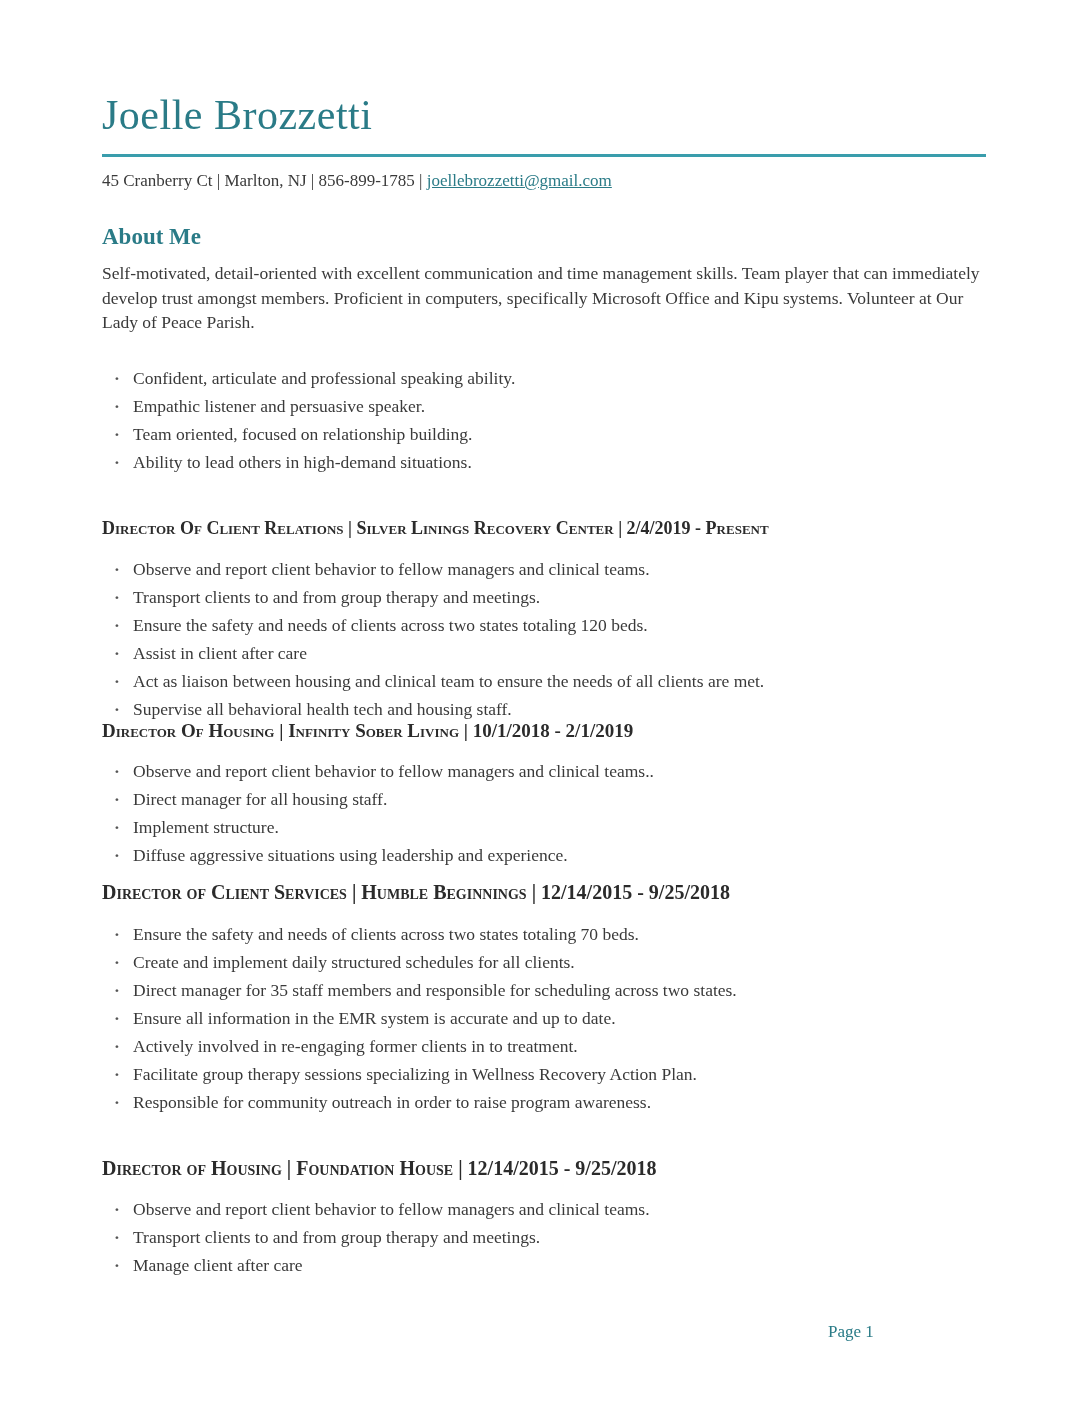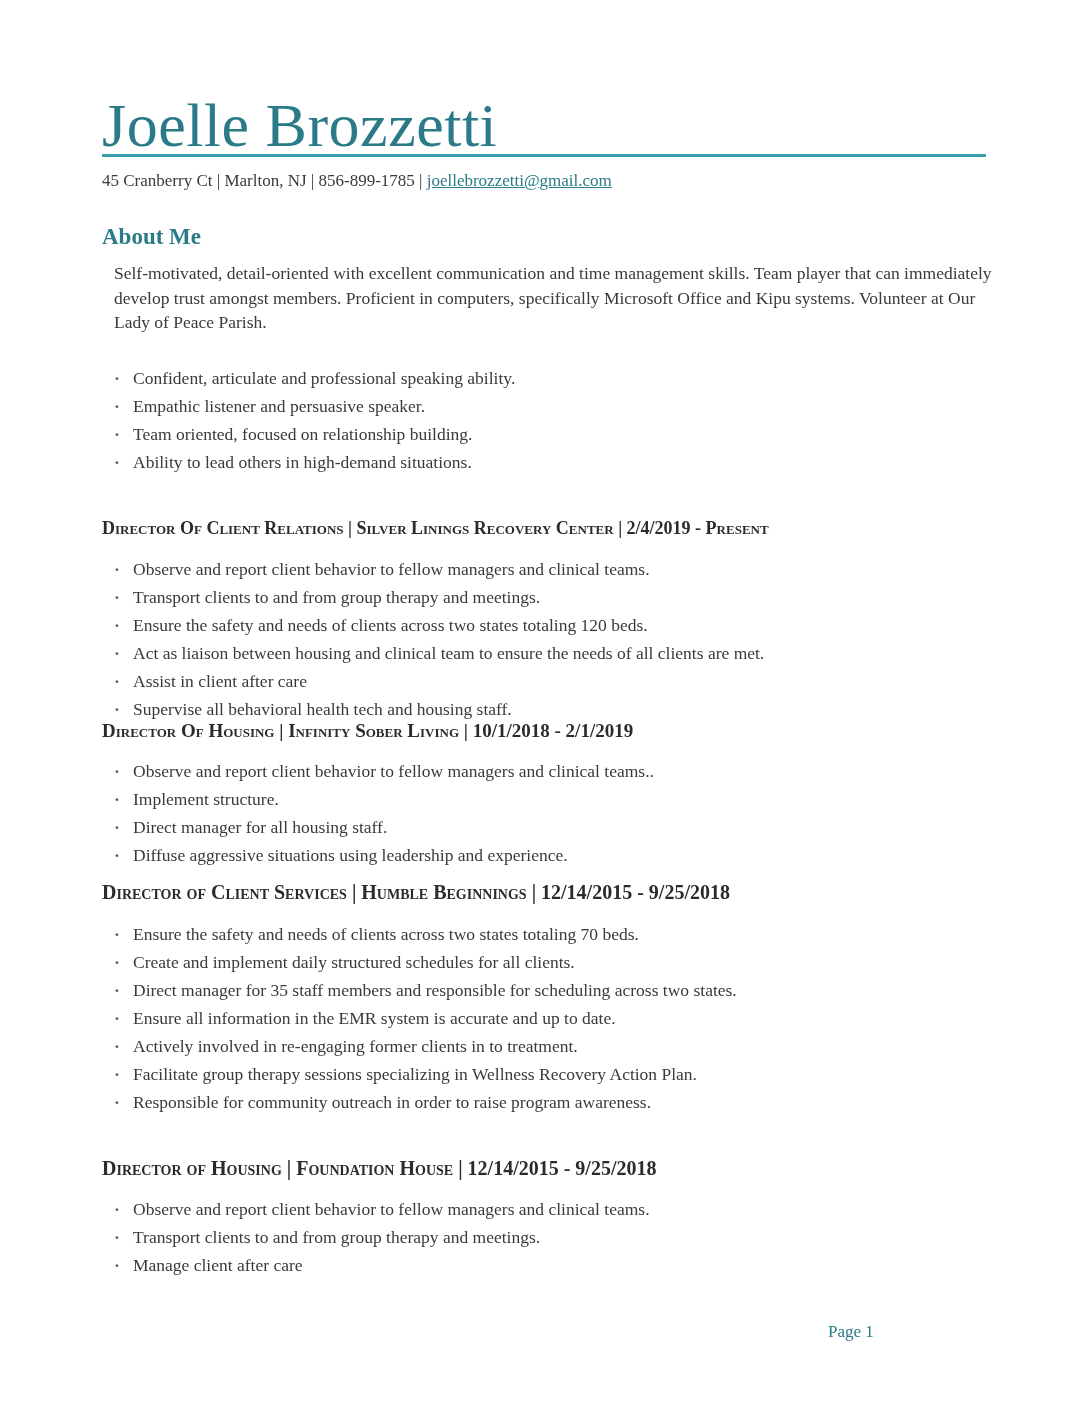--- a/index.html
+++ b/index.html
@@ -1,28 +1,28 @@
 <!DOCTYPE html>
 <html><head>
 <meta charset="utf-8">
 <style>
   html, body { margin: 0; padding: 0; background: #ffffff; }
   body { width: 1088px; height: 1408px; position: relative; overflow: hidden;
          font-family: "DejaVu Serif", "Liberation Serif", serif; color: #3a3a3a; }
   .page { position: absolute; left: 102px; top: 0; width: 884px; }
-  .name { position: absolute; top: 94px; left: 0; font-size: 62px; color: #2a7b87;
+  .name { position: absolute; top: 94px; left: 0; font-size: 42px; color: #2a7b87;
           font-family: "Liberation Serif", "DejaVu Serif", serif; letter-spacing: 0.5px; line-height: 1; }
   .rule { position: absolute; top: 154px; left: 0; width: 884px; height: 3px; background: #3a9dac; }
   .contact { position: absolute; top: 171px; left: 0; font-size: 17px; color: #3a3a3a;
              font-family: Liberation Serif, serif; white-space: nowrap; }
   .contact a { color: #2a7b87; text-decoration: underline; }
   .h-about { position: absolute; top: 224px; left: 0; font-size: 23px; font-weight: bold; color: #2a7b87;
              font-family: "Liberation Serif", serif; }
   .about-p { position: absolute; top: 261px; left: 0; width: 884px; font-size: 17.5px; line-height: 24.5px;
-             font-family: "Liberation Serif", serif; color: #3a3a3a; margin-left: 12px; }
+             font-family: "Liberation Serif", serif; color: #3a3a3a; }
   ul.bul { list-style: none; margin: 12px; padding: 0; position: absolute; left: 0; width: 884px; }
   ul.bul li { position: relative; padding-left: 19px; font-size: 17.5px; height: 28px; line-height: 28px;
               font-family: "Liberation Serif", serif; color: #3a3a3a; white-space: nowrap; }
   ul.bul li::before { content: "·"; position: absolute; left: 0; top: 0; font-weight: bold; color: #555; }
   .job { position: absolute; left: 0; font-family: "Liberation Serif", serif; font-weight: bold;
          color: #2b2b2b; font-size: 19px; white-space: nowrap; }
   .sc { font-variant: small-caps; }
   .footer { position: absolute; top: 1322px; left: 828px; font-size: 17px; color: #2a7b87;
             font-family: "Liberation Serif", serif; }
 </style>
@@ -46,32 +46,32 @@
     <li>Ability to lead others in high-demand situations.</li>
   </ul>
 
   <div class="job" style="top:518px; font-size:18px">
     <span class="sc">Director Of Client Relations</span> | <span class="sc">Silver Linings Recovery Center</span> | <span>2/4/2019 - </span><span class="sc">Present</span>
   </div>
   <ul class="bul" style="top:543px">
     <li>Observe and report client behavior to fellow managers  and clinical teams.</li>
     <li>Transport clients to and from group therapy and meetings.</li>
     <li>Ensure the safety and needs of clients across two states totaling 120 beds.</li>
+    <li>Assist in client after care</li>
     <li>Act as liaison between housing and clinical team to ensure the needs of all clients are met.</li>
-    <li>Assist in client after care</li>
     <li>Supervise all behavioral health tech and housing staff.</li>
   </ul>
 
   <div class="job" style="top:720px; font-size:19px">
     <span class="sc">Director Of Housing</span> | <span class="sc">Infinity Sober Living</span> | <span>10/1/2018 - 2/1/2019</span>
   </div>
   <ul class="bul" style="top:745px">
     <li>Observe and report client behavior to fellow managers and clinical teams..</li>
+    <li>Direct manager for all housing staff.</li>
     <li>Implement structure.</li>
-    <li>Direct manager for all housing staff.</li>
     <li>Diffuse aggressive situations using leadership and experience.</li>
   </ul>
 
   <div class="job" style="top:881px; font-size:20px">
     <span class="sc">Director of Client Services</span> | <span class="sc">Humble Beginnings</span> | <span>12/14/2015 - 9/25/2018</span>
   </div>
   <ul class="bul" style="top:908px">
     <li>Ensure the safety and needs of clients across two states totaling 70 beds.</li>
     <li>Create and implement daily structured schedules for all clients.</li>
     <li>Direct manager for 35 staff members and responsible for scheduling across two states.</li>

